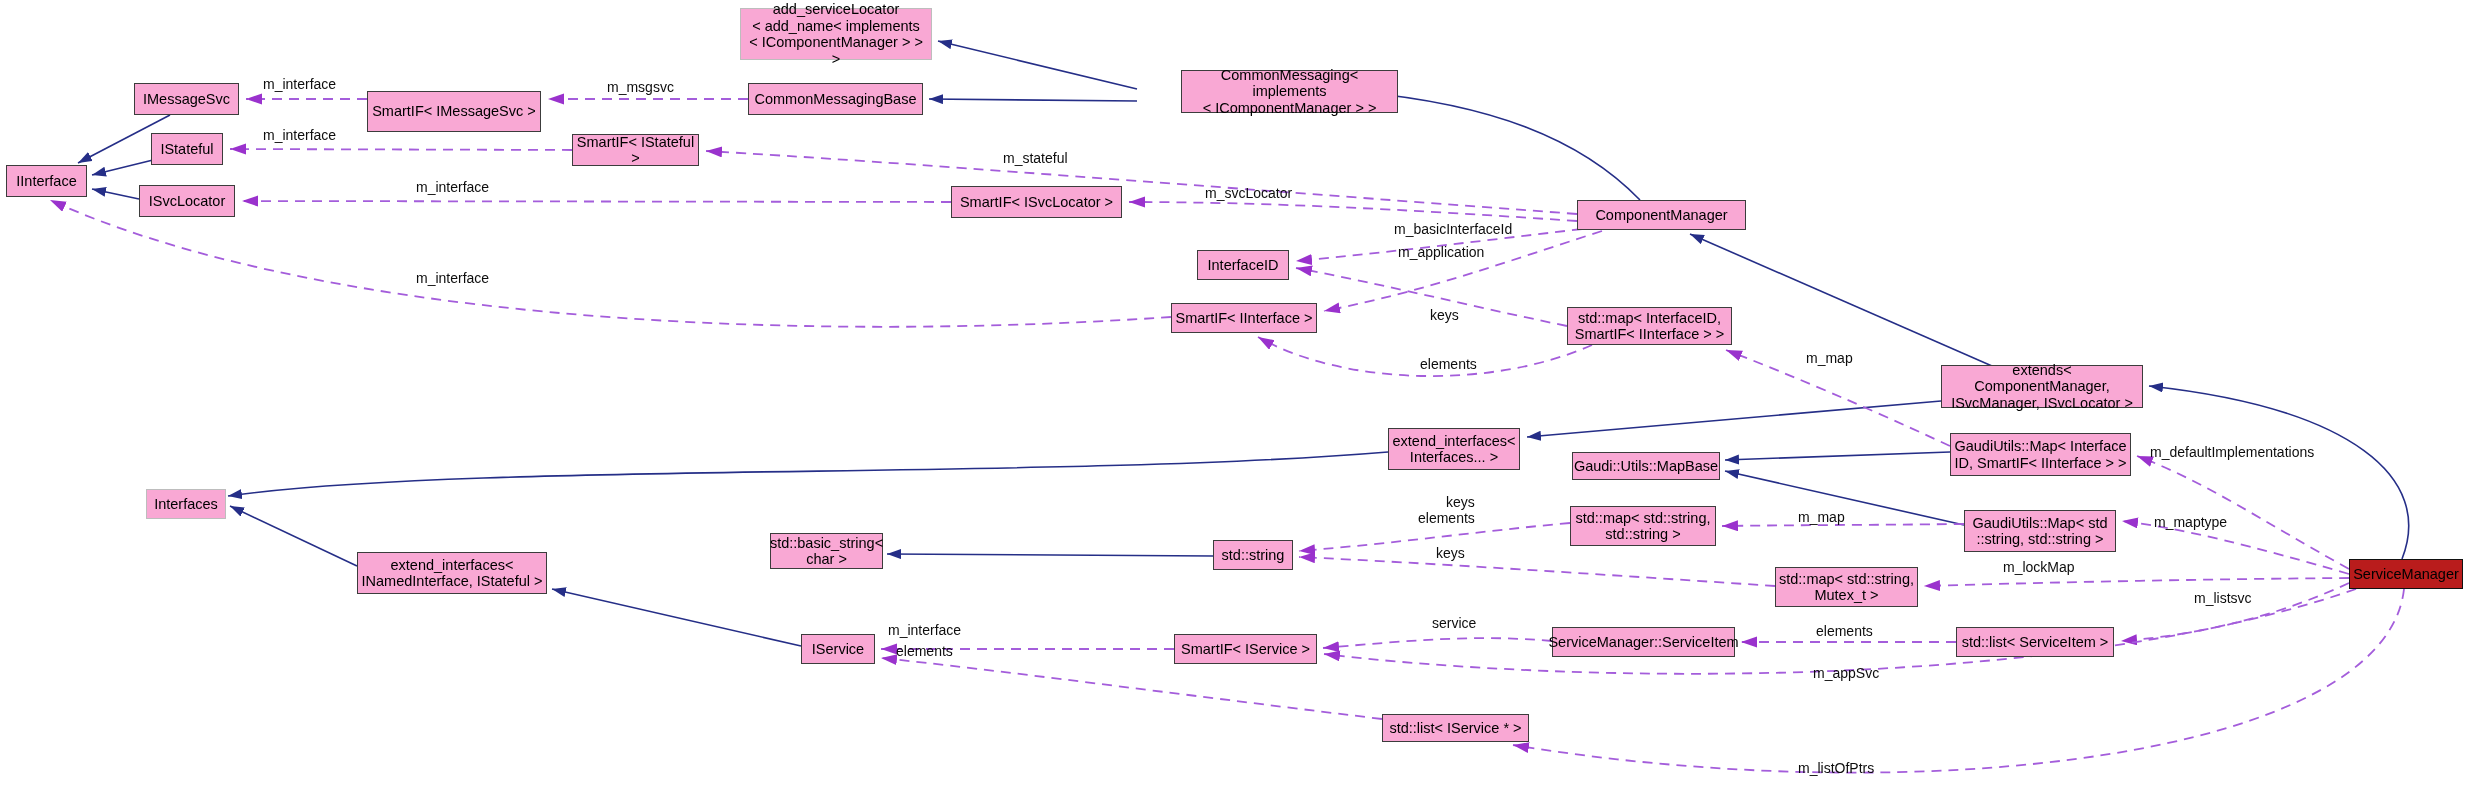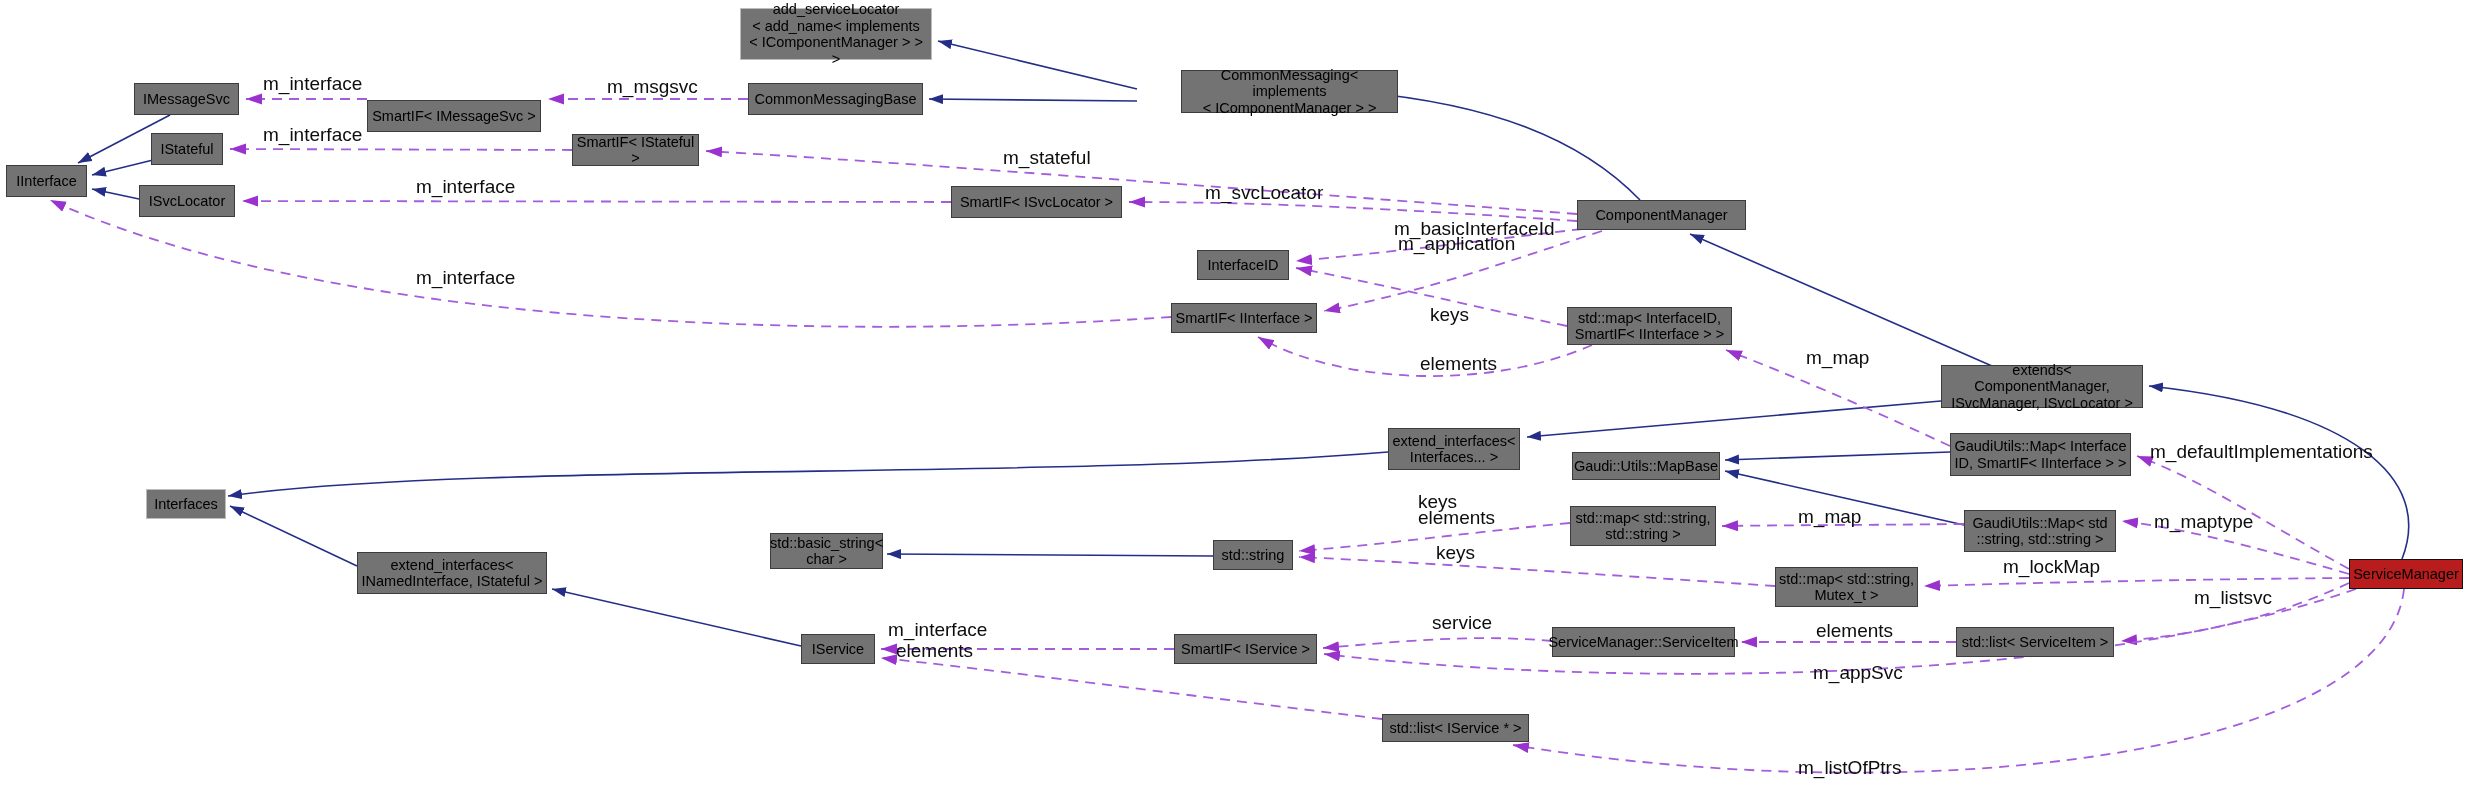--- a/index.html
+++ b/index.html
@@ -1,25 +1,25 @@
 <!DOCTYPE html>
 <html><head>
 <meta charset="utf-8">
 <style>
   html,body{margin:0;padding:0;background:#ffffff;}
   #canvas{position:relative;width:2469px;height:805px;background:#ffffff;overflow:hidden;
           font-family:"Liberation Sans","DejaVu Sans",sans-serif;}
   #edges{position:absolute;left:0;top:0;width:2469px;height:805px;}
   .node{position:absolute;box-sizing:border-box;display:flex;align-items:center;justify-content:center;
-        text-align:center;white-space:pre-line;background:#737373;border:1.5px solid #3c3c3c;
+        text-align:center;white-space:pre-line;background:#f9a8d4;border:1.5px solid #3c3c3c;
         color:#000;font-size:14.5px;line-height:16.5px;padding:1px 3px;z-index:2;}
   .node.muted{border:1.2px solid #bdbdbd;}
   .node.main{background:#b91c1c;border:1.8px solid #111;}
-  .elabel{position:absolute;color:#0d0d0d;font-size:19px;line-height:16px;white-space:pre-line;
-          text-align:left;z-index:3;}
+  .elabel{position:absolute;color:#0d0d0d;font-size:14px;line-height:16px;white-space:pre-line;
+          text-align:right;z-index:3;}
 </style>
 </head>
 <body>
 
 <div id="canvas">
 
   <svg id="edges" viewBox="0 0 2469 805" xmlns="http://www.w3.org/2000/svg">
     <defs>
       <marker id="arrS" markerWidth="18" markerHeight="14" refX="14" refY="5" orient="auto" markerUnits="userSpaceOnUse">
         <path d="M0,0 L14,5 L0,10 z" fill="#252e87"></path>
@@ -75,21 +75,21 @@
       <path d="M2404,589 C2386,756 1922,812 1513,745" marker-end="url(#arrD)"></path>
     </g>
   </svg>
 
   <div class="node muted" style="left:740px;top:8px;width:192px;height:52px;">add_serviceLocator
 &lt; add_name&lt; implements
 &lt; IComponentManager &gt; &gt; &gt;</div>
   <div class="node" style="left:1137px;top:70px;width:217px;height:43px;margin-left:44px;">CommonMessaging&lt; implements
 &lt; IComponentManager &gt; &gt;</div>
   <div class="node" style="left:134px;top:83px;width:105px;height:32px;">IMessageSvc</div>
-  <div class="node" style="left:367px;top:100px;width:174px;height:32px;">SmartIF&lt; IMessageSvc &gt;</div>
+  <div class="node" style="left:367px;top:91px;width:174px;height:41px;">SmartIF&lt; IMessageSvc &gt;</div>
   <div class="node" style="left:748px;top:83px;width:175px;height:32px;">CommonMessagingBase</div>
   <div class="node" style="left:151px;top:133px;width:72px;height:32px;">IStateful</div>
   <div class="node" style="left:572px;top:134px;width:127px;height:32px;">SmartIF&lt; IStateful &gt;</div>
   <div class="node" style="left:6px;top:165px;width:81px;height:32px;">IInterface</div>
   <div class="node" style="left:139px;top:185px;width:96px;height:32px;">ISvcLocator</div>
   <div class="node" style="left:951px;top:186px;width:171px;height:32px;">SmartIF&lt; ISvcLocator &gt;</div>
   <div class="node" style="left:1577px;top:200px;width:169px;height:30px;">ComponentManager</div>
   <div class="node" style="left:1197px;top:250px;width:92px;height:30px;">InterfaceID</div>
   <div class="node" style="left:1171px;top:303px;width:146px;height:30px;">SmartIF&lt; IInterface &gt;</div>
   <div class="node" style="left:1567px;top:307px;width:165px;height:38px;">std::map&lt; InterfaceID,
@@ -120,21 +120,21 @@
   <div class="node" style="left:1382px;top:714px;width:147px;height:28px;">std::list&lt; IService * &gt;</div>
   <div class="node main" style="left:2349px;top:559px;width:114px;height:30px;">ServiceManager</div>
 
   <div class="elabel" style="left:263px;top:76px;">m_interface</div>
   <div class="elabel" style="left:607px;top:79px;">m_msgsvc</div>
   <div class="elabel" style="left:263px;top:127px;">m_interface</div>
   <div class="elabel" style="left:1003px;top:150px;">m_stateful</div>
   <div class="elabel" style="left:416px;top:179px;">m_interface</div>
   <div class="elabel" style="left:1205px;top:185px;">m_svcLocator</div>
   <div class="elabel" style="left:1394px;top:221px;">m_basicInterfaceId</div>
-  <div class="elabel" style="left:1398px;top:236px;">m_application</div>
+  <div class="elabel" style="left:1398px;top:244px;">m_application</div>
   <div class="elabel" style="left:1430px;top:307px;">keys</div>
   <div class="elabel" style="left:1420px;top:356px;">elements</div>
   <div class="elabel" style="left:416px;top:270px;">m_interface</div>
   <div class="elabel" style="left:1806px;top:350px;">m_map</div>
   <div class="elabel" style="left:2150px;top:444px;">m_defaultImplementations</div>
   <div class="elabel" style="left:2154px;top:514px;">m_maptype</div>
   <div class="elabel" style="left:1798px;top:509px;">m_map</div>
   <div class="elabel" style="left:1418px;top:494px;">keys
 elements</div>
   <div class="elabel" style="left:1436px;top:545px;">keys</div>

